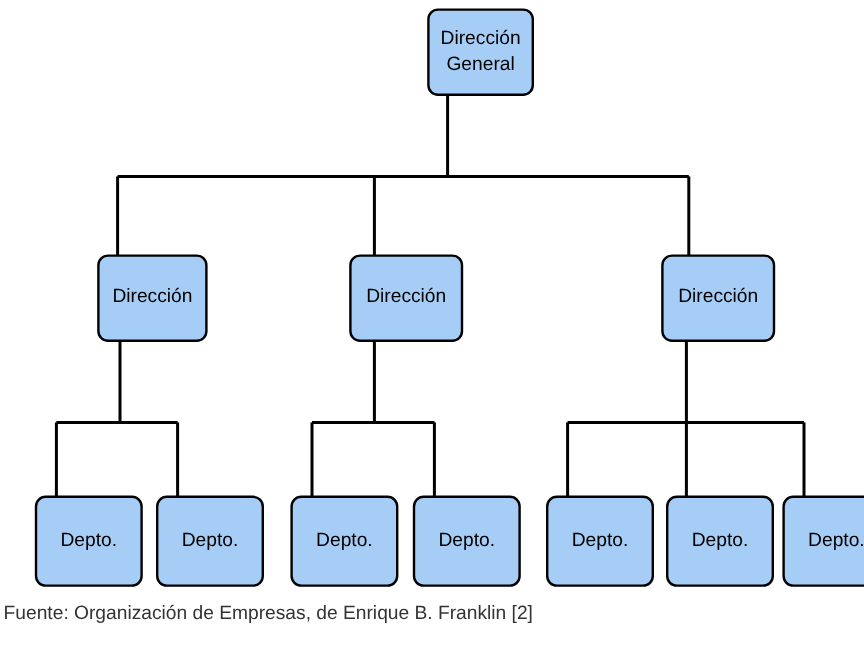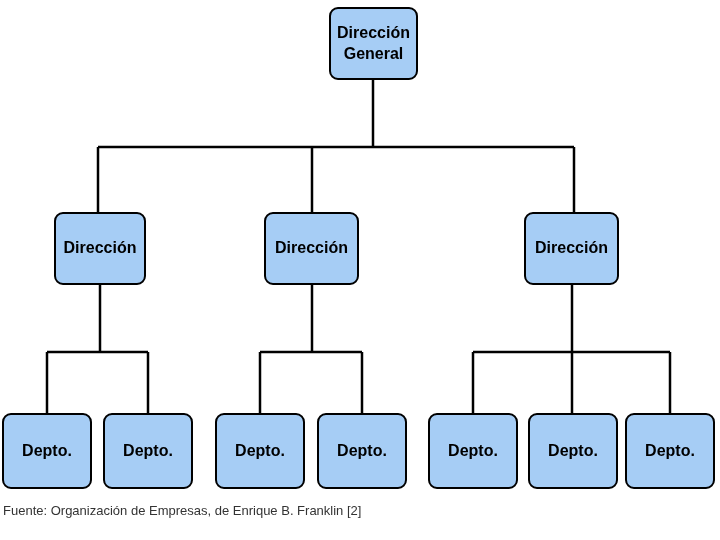--- a/index.html
+++ b/index.html
@@ -25,42 +25,43 @@
   .node {
     position: absolute;
     box-sizing: border-box;
     background: var(--box-fill, #a6cdf5);
     border: 2.5px solid var(--box-border, #000000);
     border-radius: 9px;
     display: flex;
     align-items: center;
     justify-content: center;
     text-align: center;
-    font-weight: bold;
+    font-weight: normal;
     font-size: 16px;
     line-height: 1.3;
     color: #000000;
     padding: 2px 3px;
+    margin-left: 27px;
   }
   .node.root   { left: 329px; top: 7px;   width: 89px; height: 73px; }
   .node.dir-1  { left: 54px;  top: 212px; width: 92px; height: 73px; }
   .node.dir-2  { left: 264px; top: 212px; width: 95px; height: 73px; }
   .node.dir-3  { left: 524px; top: 212px; width: 95px; height: 73px; }
   .node.dep-1  { left: 2px;   top: 413px; width: 90px; height: 76px; }
   .node.dep-2  { left: 103px; top: 413px; width: 90px; height: 76px; }
   .node.dep-3  { left: 215px; top: 413px; width: 90px; height: 76px; }
   .node.dep-4  { left: 317px; top: 413px; width: 90px; height: 76px; }
   .node.dep-5  { left: 428px; top: 413px; width: 90px; height: 76px; }
   .node.dep-6  { left: 528px; top: 413px; width: 90px; height: 76px; }
   .node.dep-7  { left: 625px; top: 413px; width: 90px; height: 76px; }
   #source-note {
     position: absolute;
     left: 3px;
     top: 503px;
-    font-size: 13px;
+    font-size: 16px;
     font-weight: 400;
     color: #333333;
     white-space: nowrap;
   }
 </style>
 </head>
 <body>
 
 <div id="stage">
 

